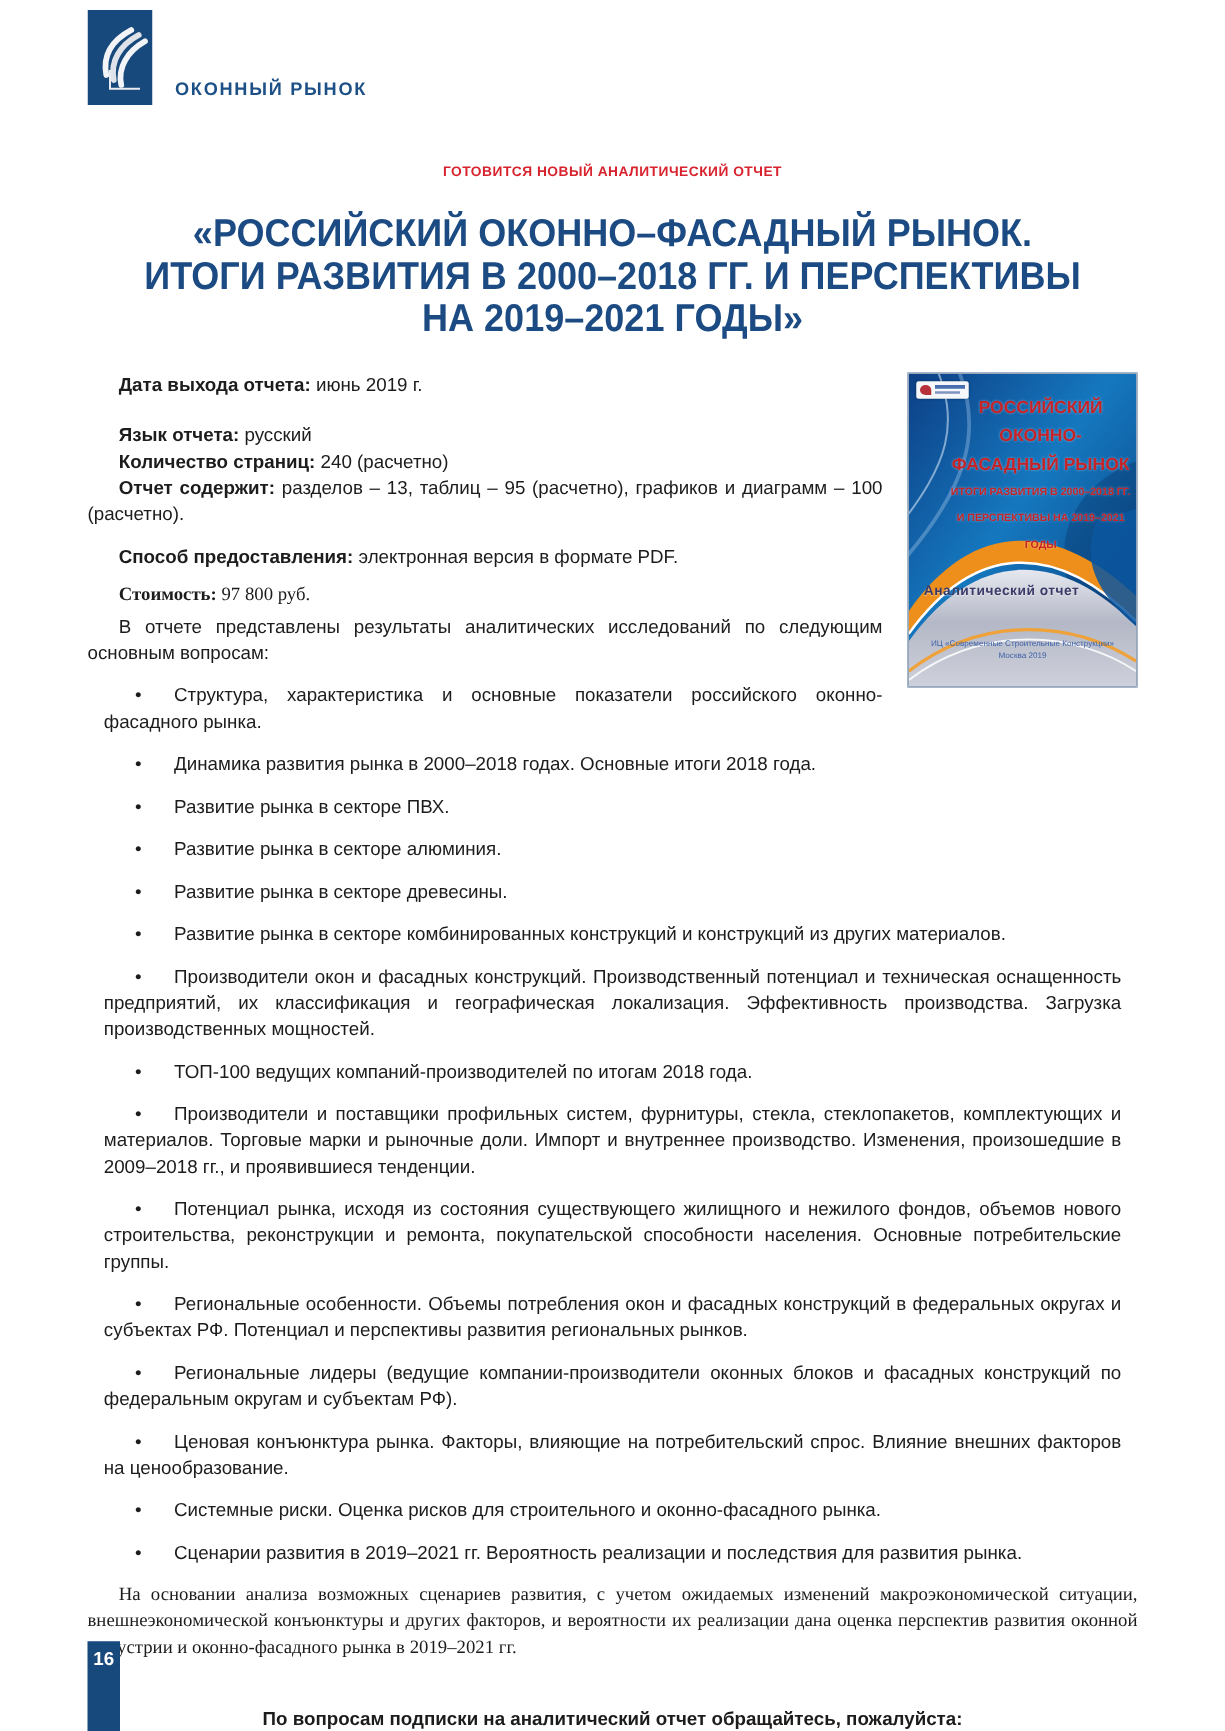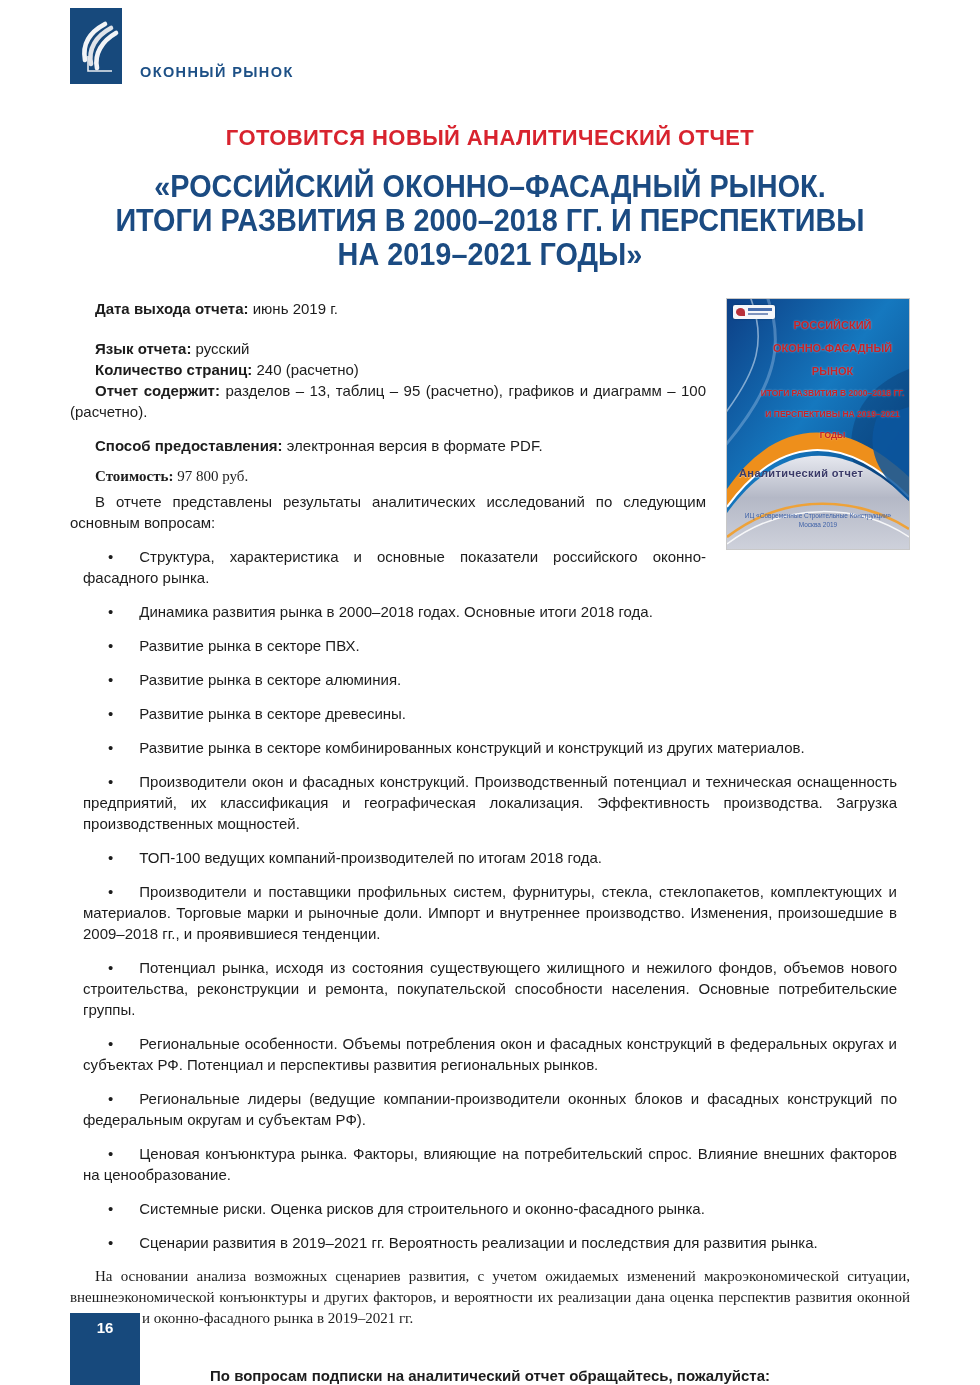--- a/index.html
+++ b/index.html
@@ -18,21 +18,21 @@
   .logo-box { position:absolute; left:70px; top:8px; width:52px; height:76px; }
   .brand {
     position:absolute; left:140px; top:64px;
     font-size:14.5px; font-weight:bold; letter-spacing:1.4px;
     color:#1d5086;
   }
   
   .kicker {
     margin:32px 70px 0 70px;
     text-align:center;
-    font-size:22px; font-weight:bold; letter-spacing:.4px;
+    font-size:11px; font-weight:bold; letter-spacing:.4px;
     color:#d8232e; line-height:20px;
   }
   .main-title { margin:22px 70px 0 70px; text-align:center; }
   .main-title .t-line {
     display:block;
     font-size:31px; font-weight:bold; line-height:34px;
     color:#1b4b82; letter-spacing:0;
     transform:scaleX(.93); transform-origin:50% 50%;
     white-space:nowrap;
   }
@@ -60,21 +60,21 @@
   }
   .cover-minilogo i { position:absolute; display:block; }
   .cover-minilogo .m1 { left:3px; top:3px; width:9px; height:8px; background:#b8303a; border-radius:50% 50% 0 50%; }
   .cover-minilogo .m2 { left:15px; top:3px; width:24px; height:3px; background:#4a6fae; }
   .cover-minilogo .m3 { left:15px; top:8px; width:20px; height:2px; background:#7e93bd; }
   .cover-title { position:absolute; left:32px; right:3px; top:15px; text-align:center; }
   .cover-title .c-line {
     display:block; color:#c62328; font-weight:bold;
     text-shadow:0 0 2px rgba(255,255,255,.45);
   }
-  .cover-title .big { font-size:11px; line-height:23px; }
+  .cover-title .big { font-size:14px; line-height:23px; }
   .cover-title .small { font-size:8.5px; line-height:21px; }
   .cover-subtitle {
     position:absolute; left:12px; top:164px;
     font-size:11px; font-weight:bold; letter-spacing:.4px;
     color:#3a3a68; text-shadow:0 1px 1px rgba(255,255,255,.5);text-align:right;
   }
   .cover-imprint {
     position:absolute; left:0; right:0; top:212px;
     text-align:center; color:#3f62a8;
     font-size:6.5px; line-height:9px;
@@ -89,21 +89,21 @@
     font-size:15px; font-weight:bold; line-height:21px;
   }
   .contact-line {
     margin:0 70px; text-align:center;
     font-size:15px; font-weight:bold; line-height:24px;
   }
   .contact-first { margin-top:22px; }
   
   .footer-block {
     position:absolute; left:70px; top:1313px;
-    width:70px; height:72px;
+    width:26px; height:72px;
     background:#17497c;
   }
   .footer-pagenum {
     display:block; padding-top:6px;
     text-align:center; color:#ffffff;
     font-size:15px; font-weight:bold;
   }
   .footer-journal {
     position:absolute; left:140px; top:1390px;
     font-size:13px; letter-spacing:1px; color:#000000;text-align:right;

